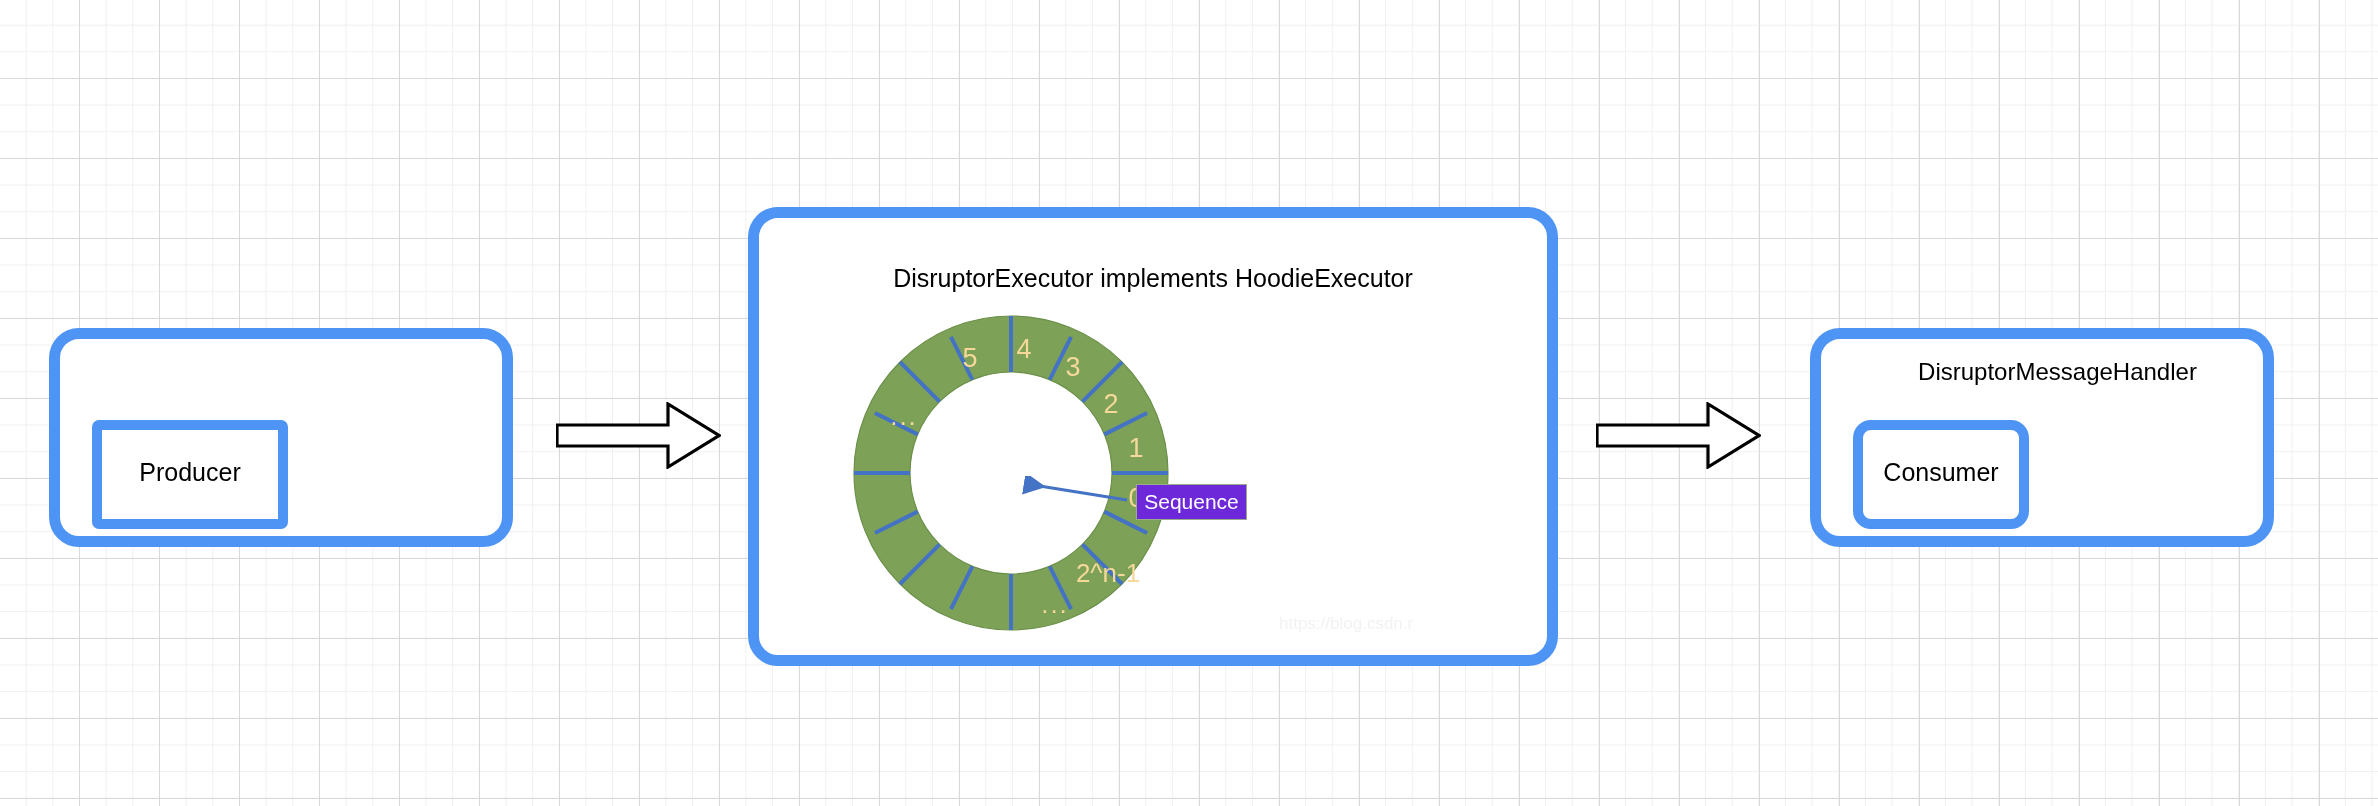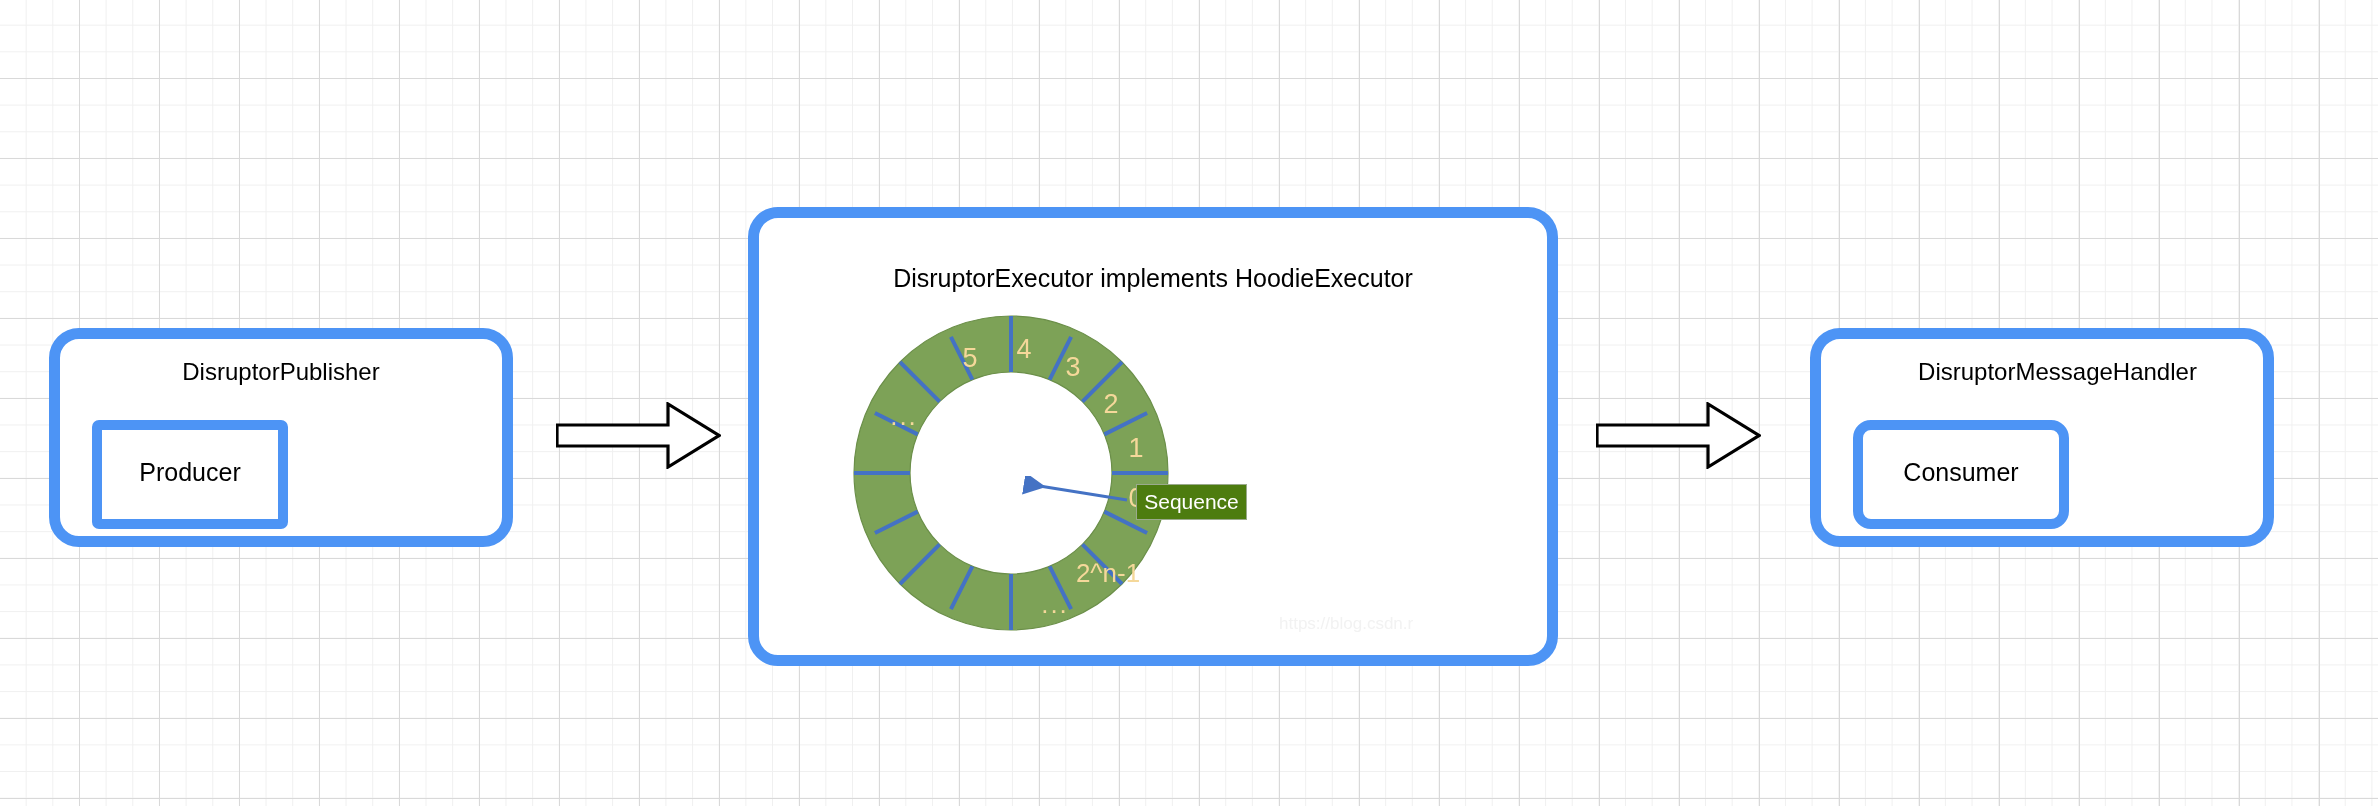--- a/index.html
+++ b/index.html
@@ -117,21 +117,20 @@
     white-space: nowrap;
     user-select: none;
   }
 </style>
 </head>
 <body>
 
 <div id="canvas">
 
   <div class="rbox outer-box" style="left:49px; top:328px; width:464px; height:219px; border-color:#4d94f5;">
-    <div class="box-title" style="top:19px;">DisruptorPublisher</div>
     <div class="rbox inner-box" style="left:32px; top:81px; width:196px; height:109px; border-color:#4d94f5;border-radius:7px;">
       <div class="inner-label" style="top:28px;">Producer</div>
     </div>
   </div>
 
   <div class="block-arrow" style="left:556px; top:402px; width:165px; height:67px;">
     <svg width="165" height="67" viewBox="0 0 165 67">
       <polygon points="1,23 112,23 112,2 163,33.5 112,65 112,44 1,44" fill="#ffffff" stroke="#000000" stroke-width="3.2" stroke-linejoin="miter"></polygon>
     </svg>
   </div>
@@ -193,33 +192,33 @@
       <svg width="110" height="40" viewBox="0 0 110 40">
         <defs>
           <marker id="seqArrowHead" markerWidth="7" markerHeight="7" refX="6" refY="3.5" orient="auto" markerUnits="strokeWidth">
             <polygon points="7,0 7,7 0,3.5" fill="#4472c4"></polygon>
           </marker>
         </defs>
         <line x1="108" y1="24" x2="8" y2="8" stroke="#4472c4" stroke-width="3.2" marker-end="url(#seqArrowHead)"></line>
       </svg>
     </div>
 
-    <div class="seq-box" style="left:377px; top:266px; width:111px; height:36px; background:#4d7c0f;">
+    <div class="seq-box" style="left:377px; top:266px; width:111px; height:36px; background:#6d28d9;">
       <span>Sequence</span>
     </div>
 
     <div class="watermark" style="left:520px; top:396px;">https://blog.csdn.r</div>
   </div>
 
   <div class="block-arrow" style="left:1596px; top:402px; width:165px; height:67px;">
     <svg width="165" height="67" viewBox="0 0 165 67">
       <polygon points="1,23 112,23 112,2 163,33.5 112,65 112,44 1,44" fill="#ffffff" stroke="#000000" stroke-width="3.2" stroke-linejoin="miter"></polygon>
     </svg>
   </div>
 
   <div class="rbox outer-box" style="left:1810px; top:328px; width:464px; height:219px; border-color:#4d94f5;">
     <div class="box-title" style="top:19px;padding-left:31px;">DisruptorMessageHandler</div>
-    <div class="rbox inner-box" style="left:32px; top:81px; width:216px; height:109px; border-color:#4d94f5;">
+    <div class="rbox inner-box" style="left:32px; top:81px; width:176px; height:109px; border-color:#4d94f5;">
       <div class="inner-label" style="top:28px;">Consumer</div>
     </div>
   </div>
 
 </div>
 
 </body></html>

